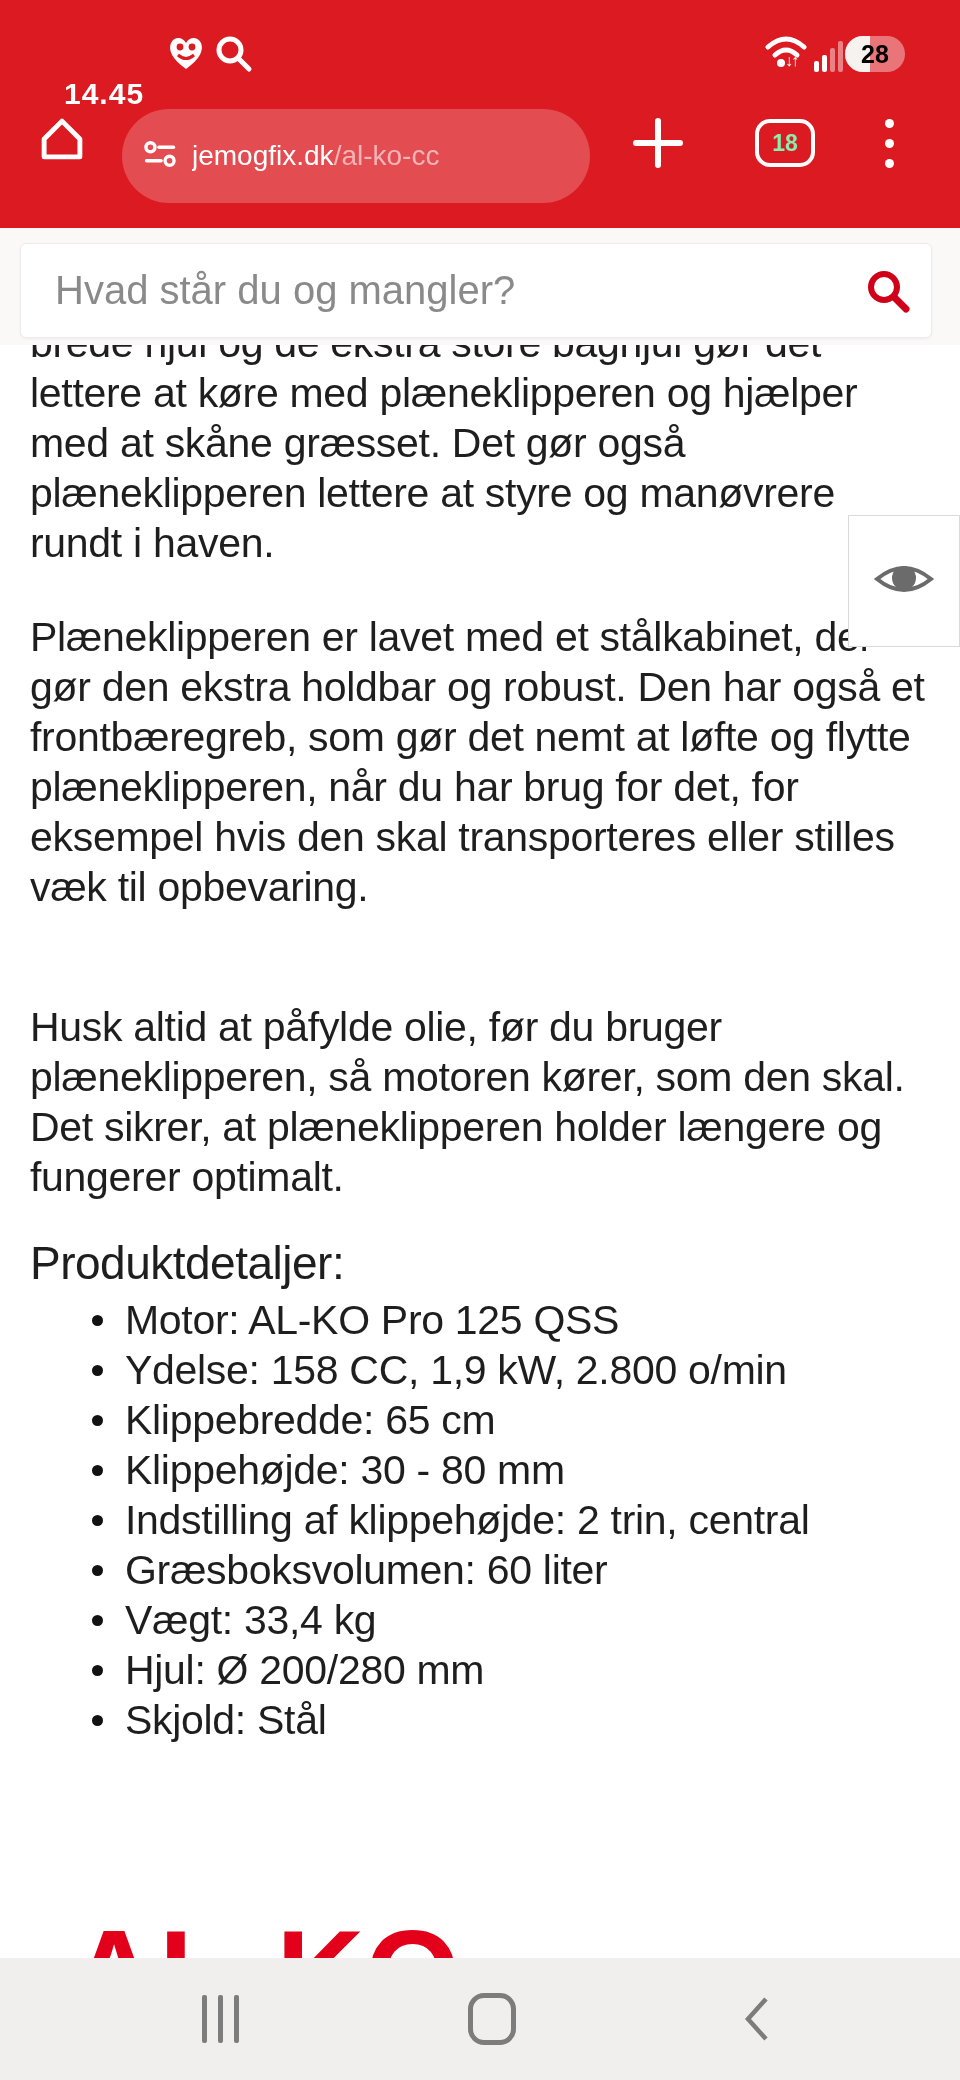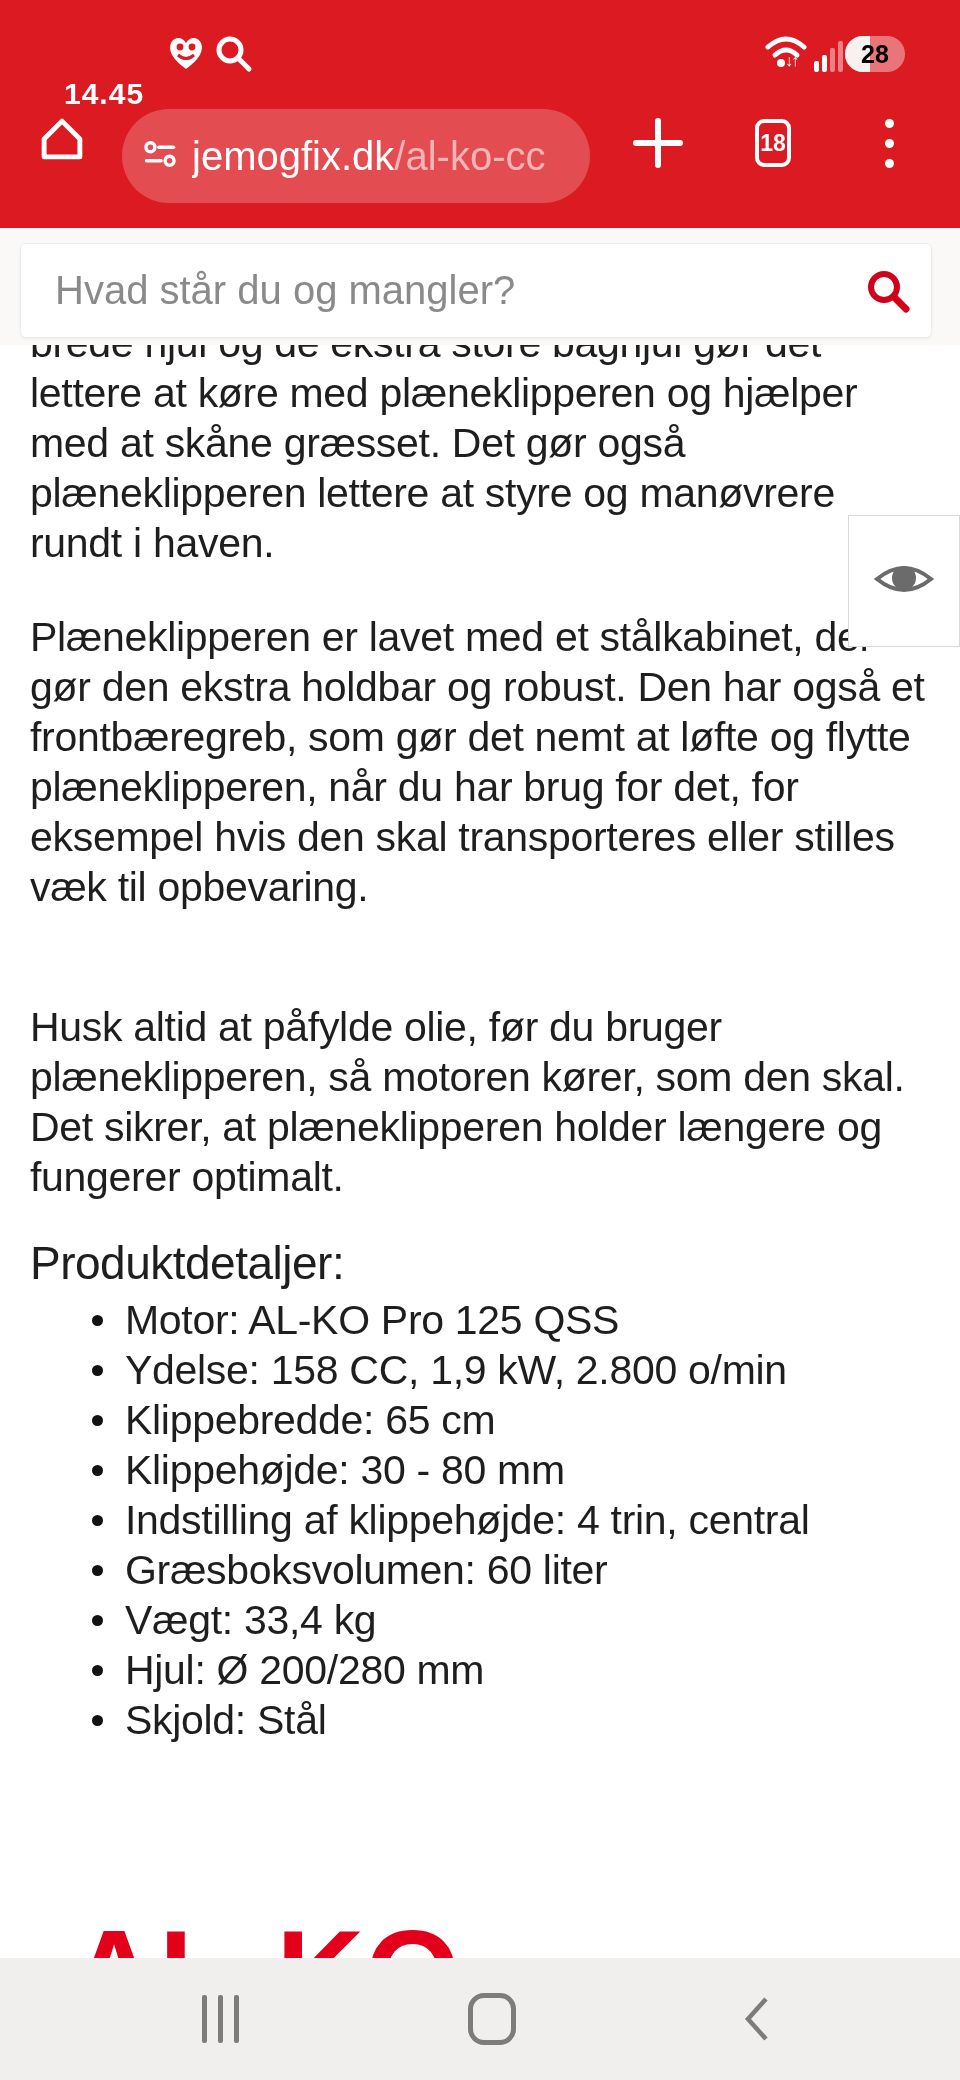--- a/index.html
+++ b/index.html
@@ -22,24 +22,24 @@
   .sigbars i:nth-child(3){ left:16px; height:24px; opacity:.45; }
   .sigbars i:nth-child(4){ left:24px; height:31px; opacity:.45; }
   .battery { position:absolute; left:845px; top:36px; width:60px; height:36px; border-radius:18px; background:rgba(255,255,255,.40); overflow:hidden; }
   .battery .fill { position:absolute; left:0; top:0; width:42%; height:100%; background:#f6f2ef; }
   .battery .pct { position:absolute; left:0; top:0; width:100%; height:100%; display:flex; align-items:center; justify-content:center; font-size:25px; font-weight:bold; color:#000000; }
 
   .toolbar-row { position:absolute; left:0; top:95px; width:960px; height:120px; }
   .home-btn { position:absolute; left:36px; top:18px; width:52px; height:52px; }
   .url-pill { position:absolute; left:122px; top:14px; width:468px; height:94px; border-radius:47px; background:rgba(255,255,255,.22); display:flex; align-items:center; }
   .tune { margin-left:20px; flex:0 0 auto; }
-  .url-text { margin-left:14px; font-size:40px; color:#fff; white-space:nowrap; overflow:hidden; }
+  .url-text { margin-left:14px; font-size:28px; color:#fff; white-space:nowrap; overflow:hidden; }
   .url-path { color:rgba(255,255,255,.58); }
   .plus-btn { position:absolute; left:632px; top:22px; width:52px; height:52px; }
-  .tabs-btn { position:absolute; left:755px; top:24px; width:36px; height:48px; border:4px solid #fff; border-radius:9px; display:flex; align-items:center; justify-content:center; color:#ffffff; font-size:23px; font-weight:bold; }
+  .tabs-btn { position:absolute; left:755px; top:24px; width:60px; height:48px; border:4px solid #fff; border-radius:15px; display:flex; align-items:center; justify-content:center; color:#86efac; font-size:23px; font-weight:bold; }
   .kebab { position:absolute; left:884px; top:24px; width:12px; height:52px; }
   .kebab i { position:absolute; left:1px; width:9px; height:9px; border-radius:50%; background:#fff; }
   .kebab i:nth-child(1){ top:0; } .kebab i:nth-child(2){ top:20px; } .kebab i:nth-child(3){ top:40px; }
 
   
   .site-search { position:absolute; left:0; top:228px; width:960px; height:117px; background:#faf9f7; z-index:8; }
   .search-box { position:absolute; left:20px; top:15px; width:912px; height:95px; background:#fff; border:1px solid #ececec; border-radius:6px; box-shadow:0 1px 3px rgba(0,0,0,.05); }
   .search-box input { position:absolute; left:34px; top:0; width:790px; height:93px; border:none; outline:none; font-size:40px; color:#14532d; font-family:"Liberation Sans",sans-serif; background:transparent; }
   .search-box input::placeholder { color:#8a8a8a; opacity:1; }
   .search-box .mag { position:absolute; left:844px; top:24px; }
@@ -77,21 +77,21 @@
   <div class="article">
     <p class="para p1">brede hjul og de ekstra store baghjul gør det lettere at køre med plæneklipperen og hjælper med at skåne græsset. Det gør også plæneklipperen lettere at styre og manøvrere rundt i haven.</p>
     <p class="para p2">Plæneklipperen er lavet med et stålkabinet, der gør den ekstra holdbar og robust. Den har også et frontbæregreb, som gør det nemt at løfte og flytte plæneklipperen, når du har brug for det, for eksempel hvis den skal transporteres eller stilles væk til opbevaring.</p>
     <p class="para p3">Husk altid at påfylde olie, før du bruger plæneklipperen, så motoren kører, som den skal. Det sikrer, at plæneklipperen holder længere og fungerer optimalt.</p>
     <h2 class="details-h">Produktdetaljer:</h2>
     <ul class="details">
       <li><span>Motor: AL-KO Pro 125 QSS</span></li>
       <li><span>Ydelse: 158 CC, 1,9 kW, 2.800 o/min</span></li>
       <li><span>Klippebredde: 65 cm</span></li>
       <li><span>Klippehøjde: 30 - 80 mm</span></li>
-      <li><span>Indstilling af klippehøjde: 4 trin, central</span></li>
+      <li><span>Indstilling af klippehøjde: 2 trin, central</span></li>
       <li><span>Græsboksvolumen: 60 liter</span></li>
       <li><span>Vægt: 33,4 kg</span></li>
       <li><span>Hjul: Ø 200/280 mm</span></li>
       <li><span>Skjold: Stål</span></li>
     </ul>
     <div class="logo-clip">
       <div class="logo-text">AL-KO</div>
     </div>
   </div>
 

